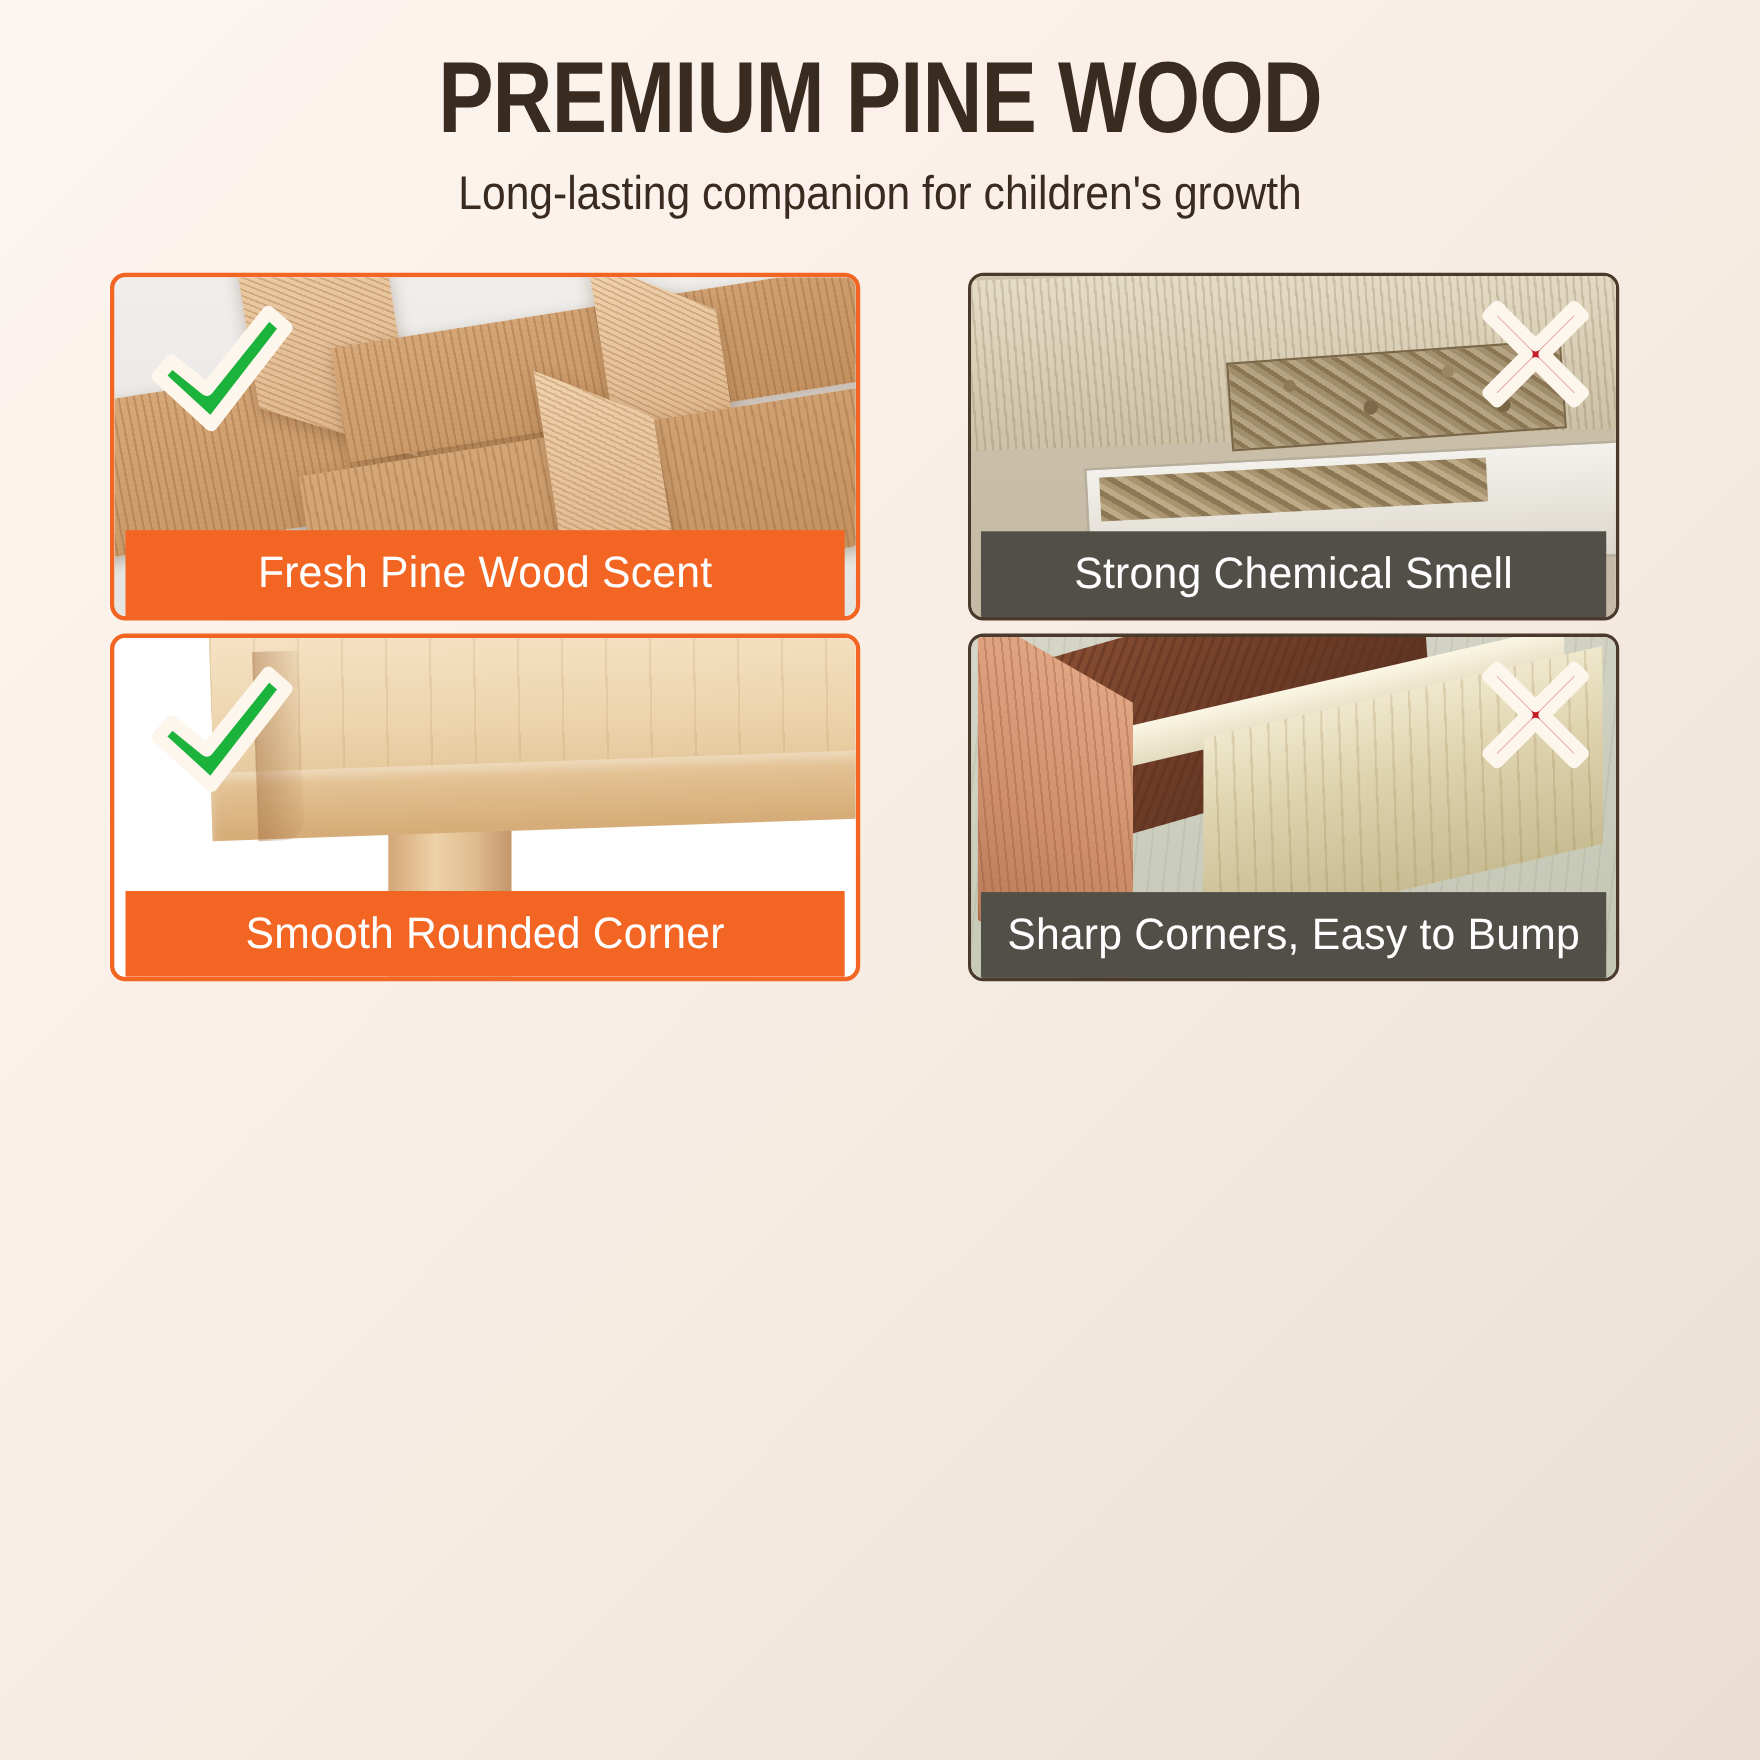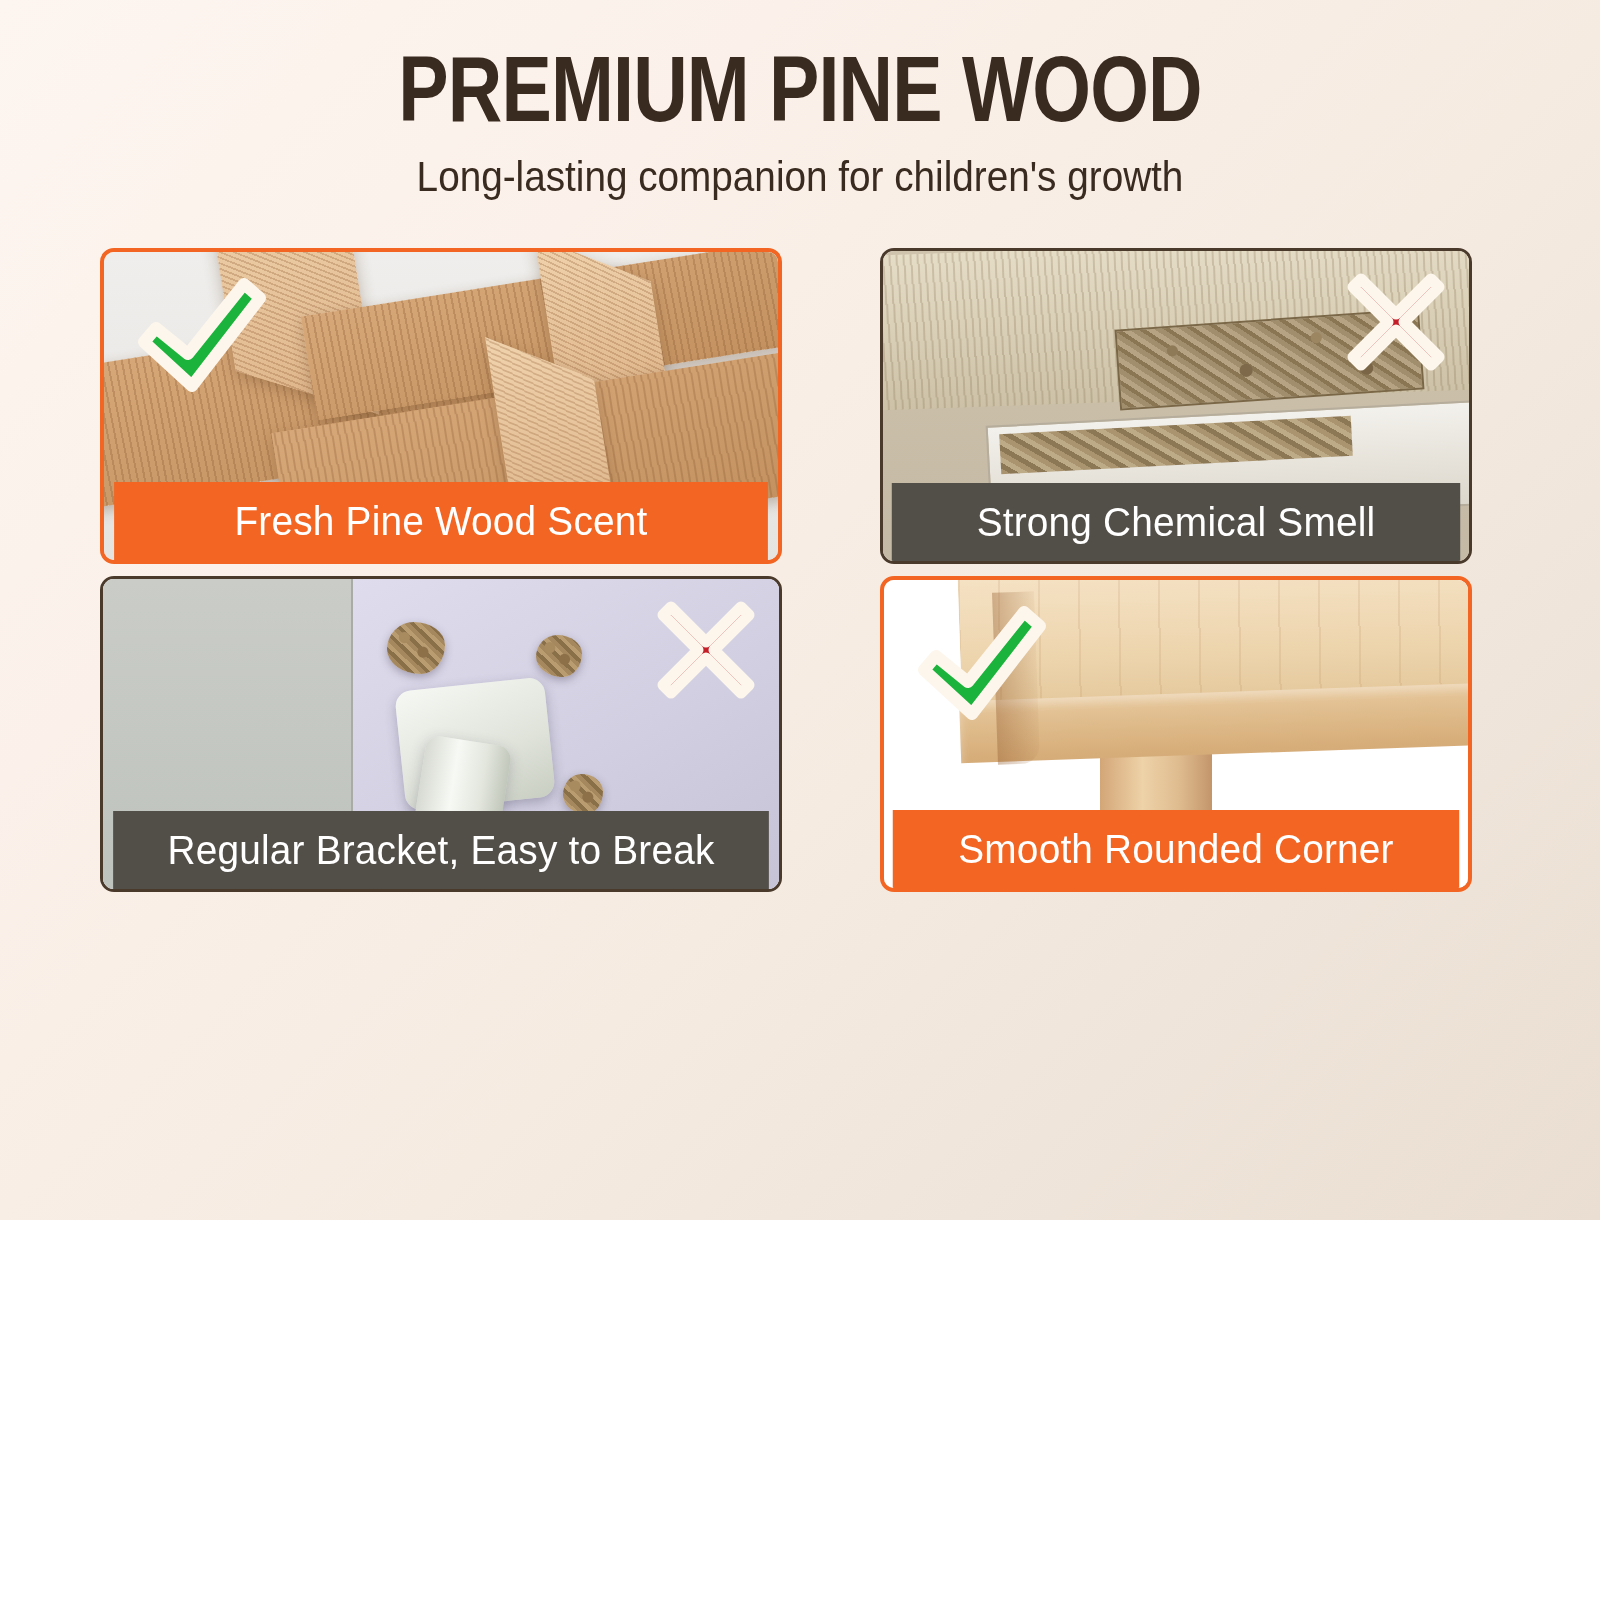--- a/index.html
+++ b/index.html
@@ -5,21 +5,21 @@
   * { margin:0; padding:0; box-sizing:border-box; }
 
   html, body {
     width:1600px; height:1600px;
     font-family:"Liberation Sans", sans-serif;
     overflow:hidden;
   }
 
   #page {
     position:relative;
-    width:1600px; height:1220px;
+    width:1600px; height:1600px;
     background:linear-gradient(135deg,#fdf5f0 0%,#fbf1ea 28%,#f5ebe1 58%,#eaded2 100%);
   }
 
   
   .header { position:absolute; top:0; left:0; width:1600px; text-align:center; }
 
   .title {
     margin-top:42px;
     font-size:92px;
     font-weight:700;
@@ -371,48 +371,46 @@
         <svg viewBox="0 0 118 118" width="118" height="118">
           <path d="M24 16 L59 51 L94 16 L102 24 L67 59 L102 94 L94 102 L59 67 L24 102 L16 94 L51 59 L16 24 Z" fill="#c41e28" stroke="#fdf6ec" stroke-width="11" stroke-linejoin="round"></path>
         </svg>
       </span>
       <div class="caption">Strong Chemical Smell</div>
     </div>
 
 
 
 
-    <div class="card bad">
-      <div class="photo ph-bracket">
-        <div class="wallbg"></div>
-        <div class="panel"></div>
-        <div class="chunk" style="left:42%;top:14%;width:58px;height:52px;"></div>
-        <div class="chunk" style="left:64%;top:18%;width:46px;height:42px;"></div>
-        <div class="chunk" style="left:68%;top:63%;width:40px;height:40px;"></div>
-        <div class="metal"></div>
-        <div class="tube"></div>
-      </div>
-      <span class="badge cross">
-        <svg viewBox="0 0 118 118" width="118" height="118">
-          <path d="M24 16 L59 51 L94 16 L102 24 L67 59 L102 94 L94 102 L59 67 L24 102 L16 94 L51 59 L16 24 Z" fill="#c41e28" stroke="#fdf6ec" stroke-width="11" stroke-linejoin="round"></path>
-        </svg>
-      </span>
-      <div class="caption">Regular Bracket, Easy to Break</div>
-    </div>
 
     <div class="card good">
       <div class="photo ph-corner">
         <div class="leg"></div>
         <div class="topface"></div>
         <div class="apron"></div>
         <div class="grain-dark"></div>
       </div>
       <span class="badge check">
         <svg viewBox="0 0 150 130" width="150" height="130">
           <path d="M18 72 L30 58 L62 84 L118 14 L134 28 L66 116 Z" fill="#1bb33c" stroke="#fdf6ec" stroke-width="12" stroke-linejoin="round"></path>
         </svg>
       </span>
       <div class="caption">Smooth Rounded Corner</div>
     </div>
 
+    <div class="card bad">
+      <div class="photo ph-sharp">
+        <div class="floor"></div>
+        <div class="veneer"></div>
+        <div class="lip"></div>
+        <div class="side"></div>
+        <div class="front"></div>
+      </div>
+      <span class="badge cross">
+        <svg viewBox="0 0 118 118" width="118" height="118">
+          <path d="M24 16 L59 51 L94 16 L102 24 L67 59 L102 94 L94 102 L59 67 L24 102 L16 94 L51 59 L16 24 Z" fill="#c41e28" stroke="#fdf6ec" stroke-width="11" stroke-linejoin="round"></path>
+        </svg>
+      </span>
+      <div class="caption">Sharp Corners, Easy to Bump</div>
+    </div>
 
   </div>
 </div>
 
 </body></html>

